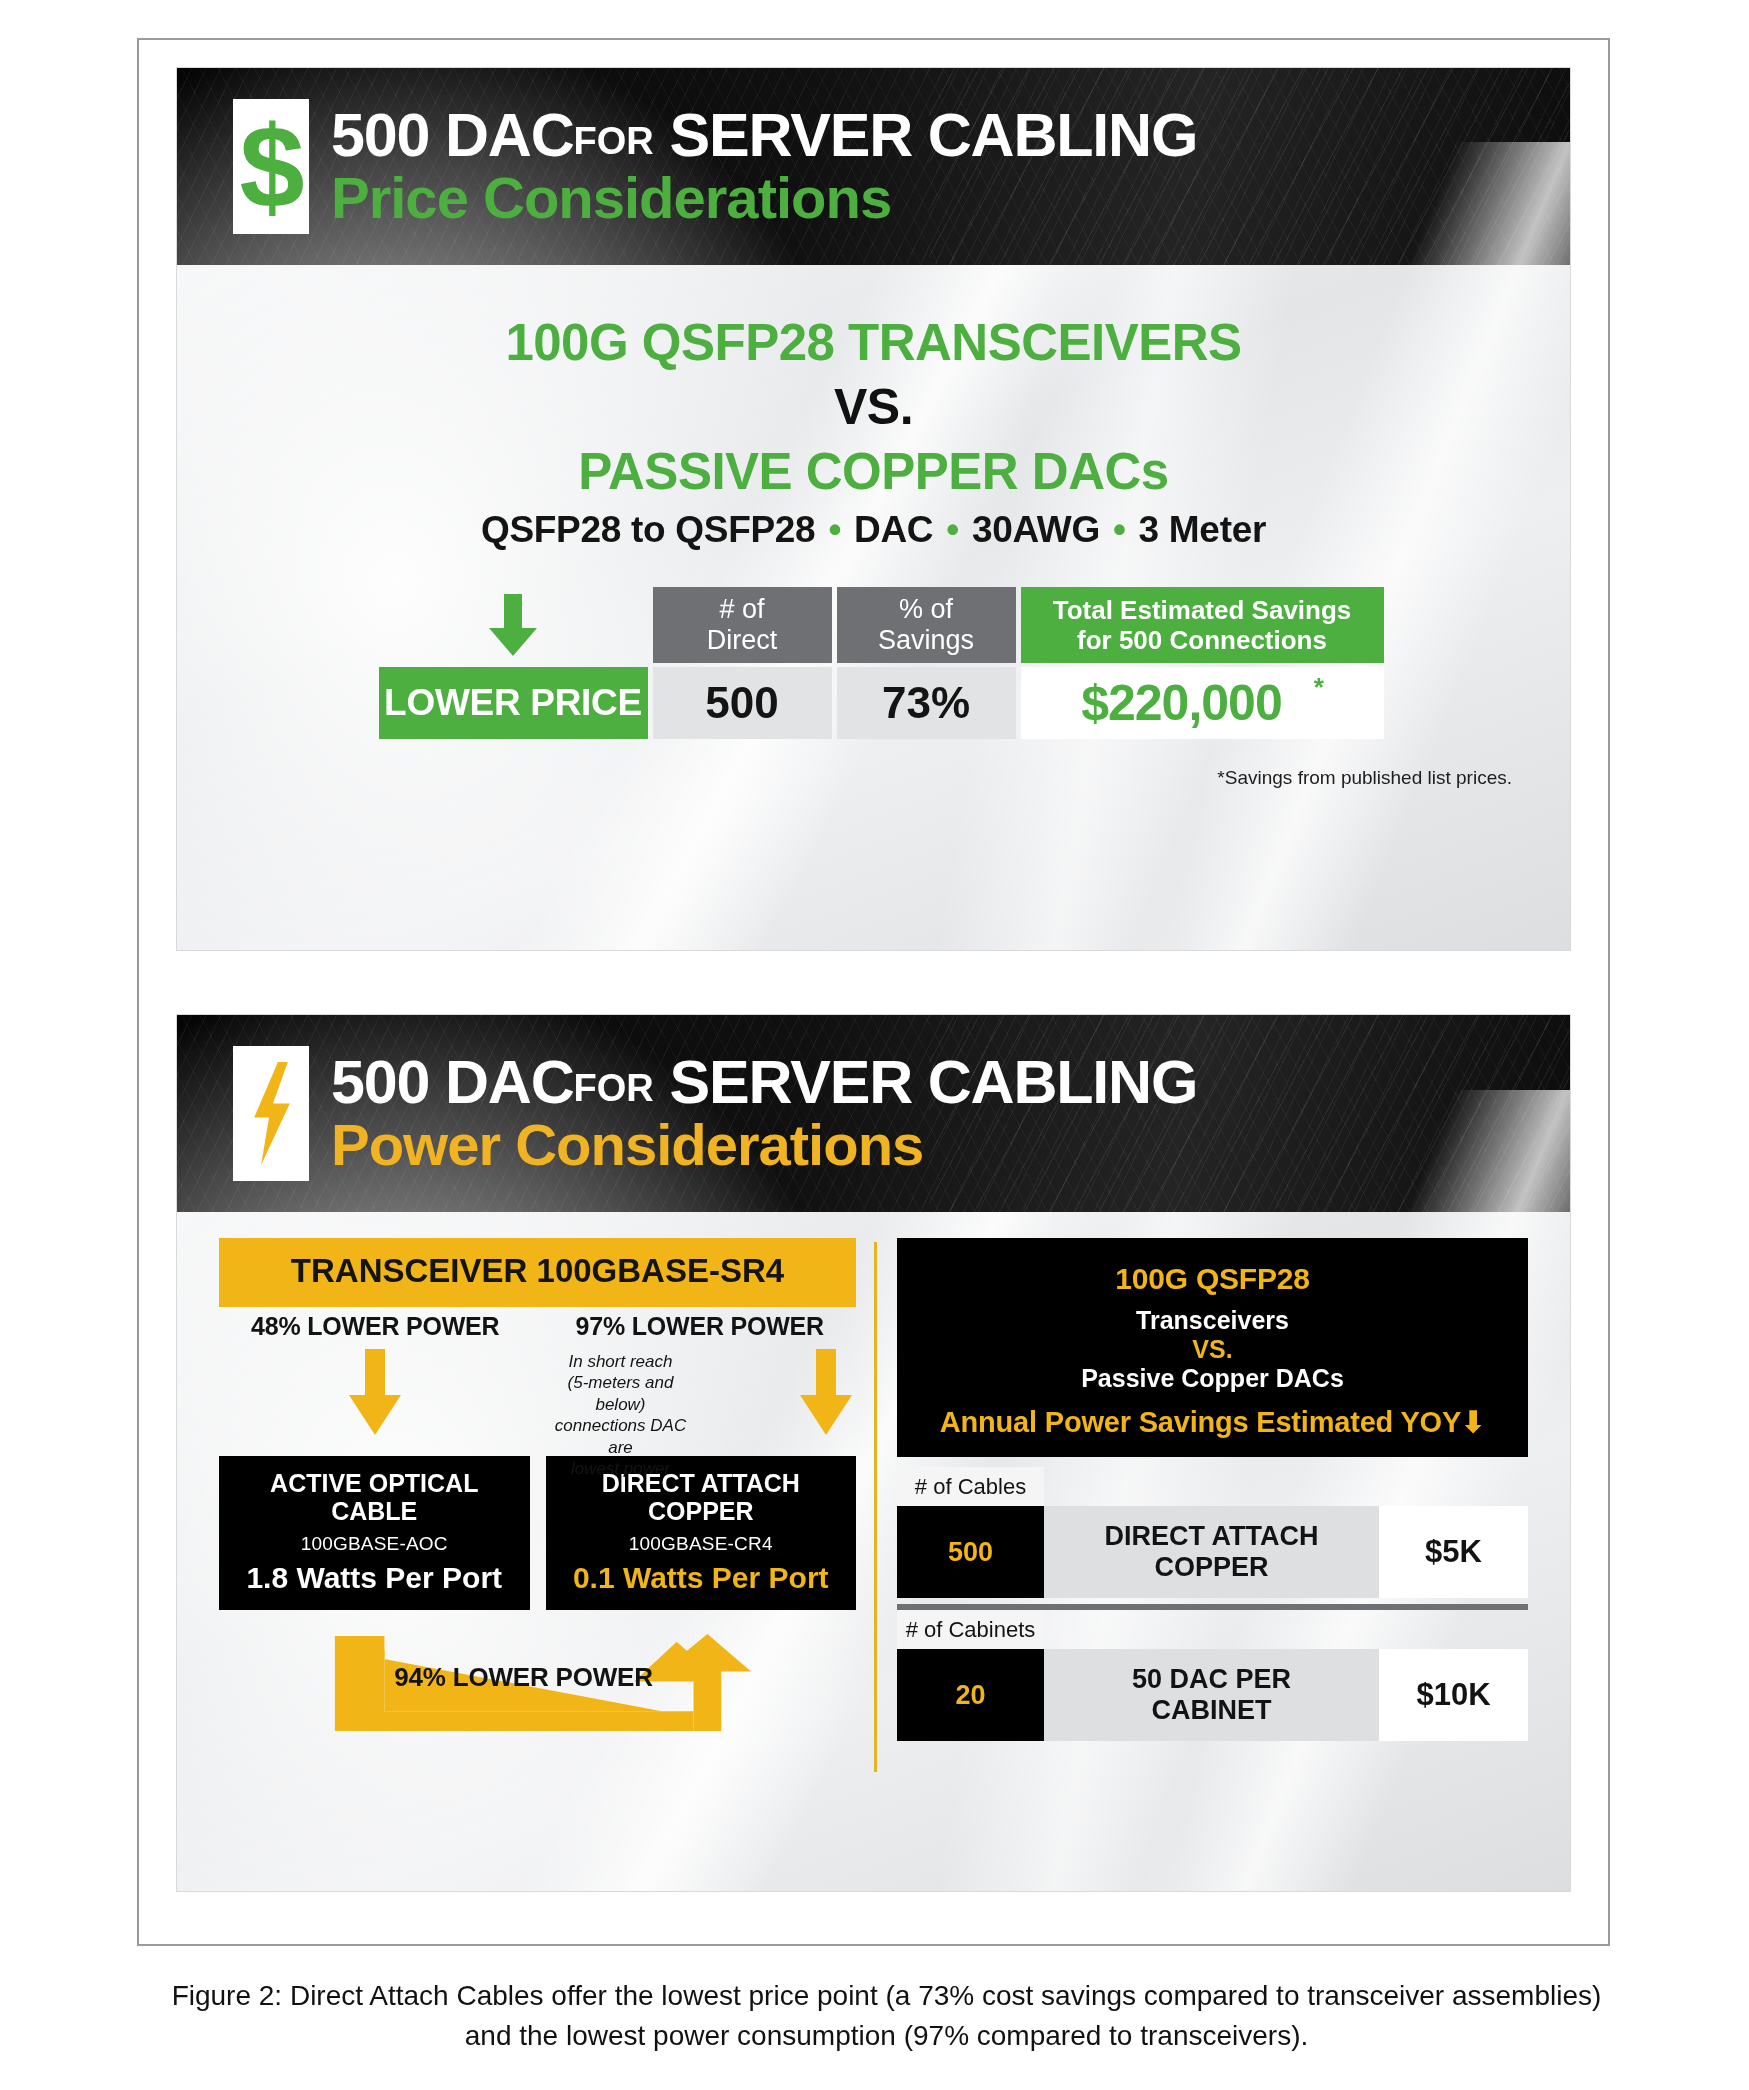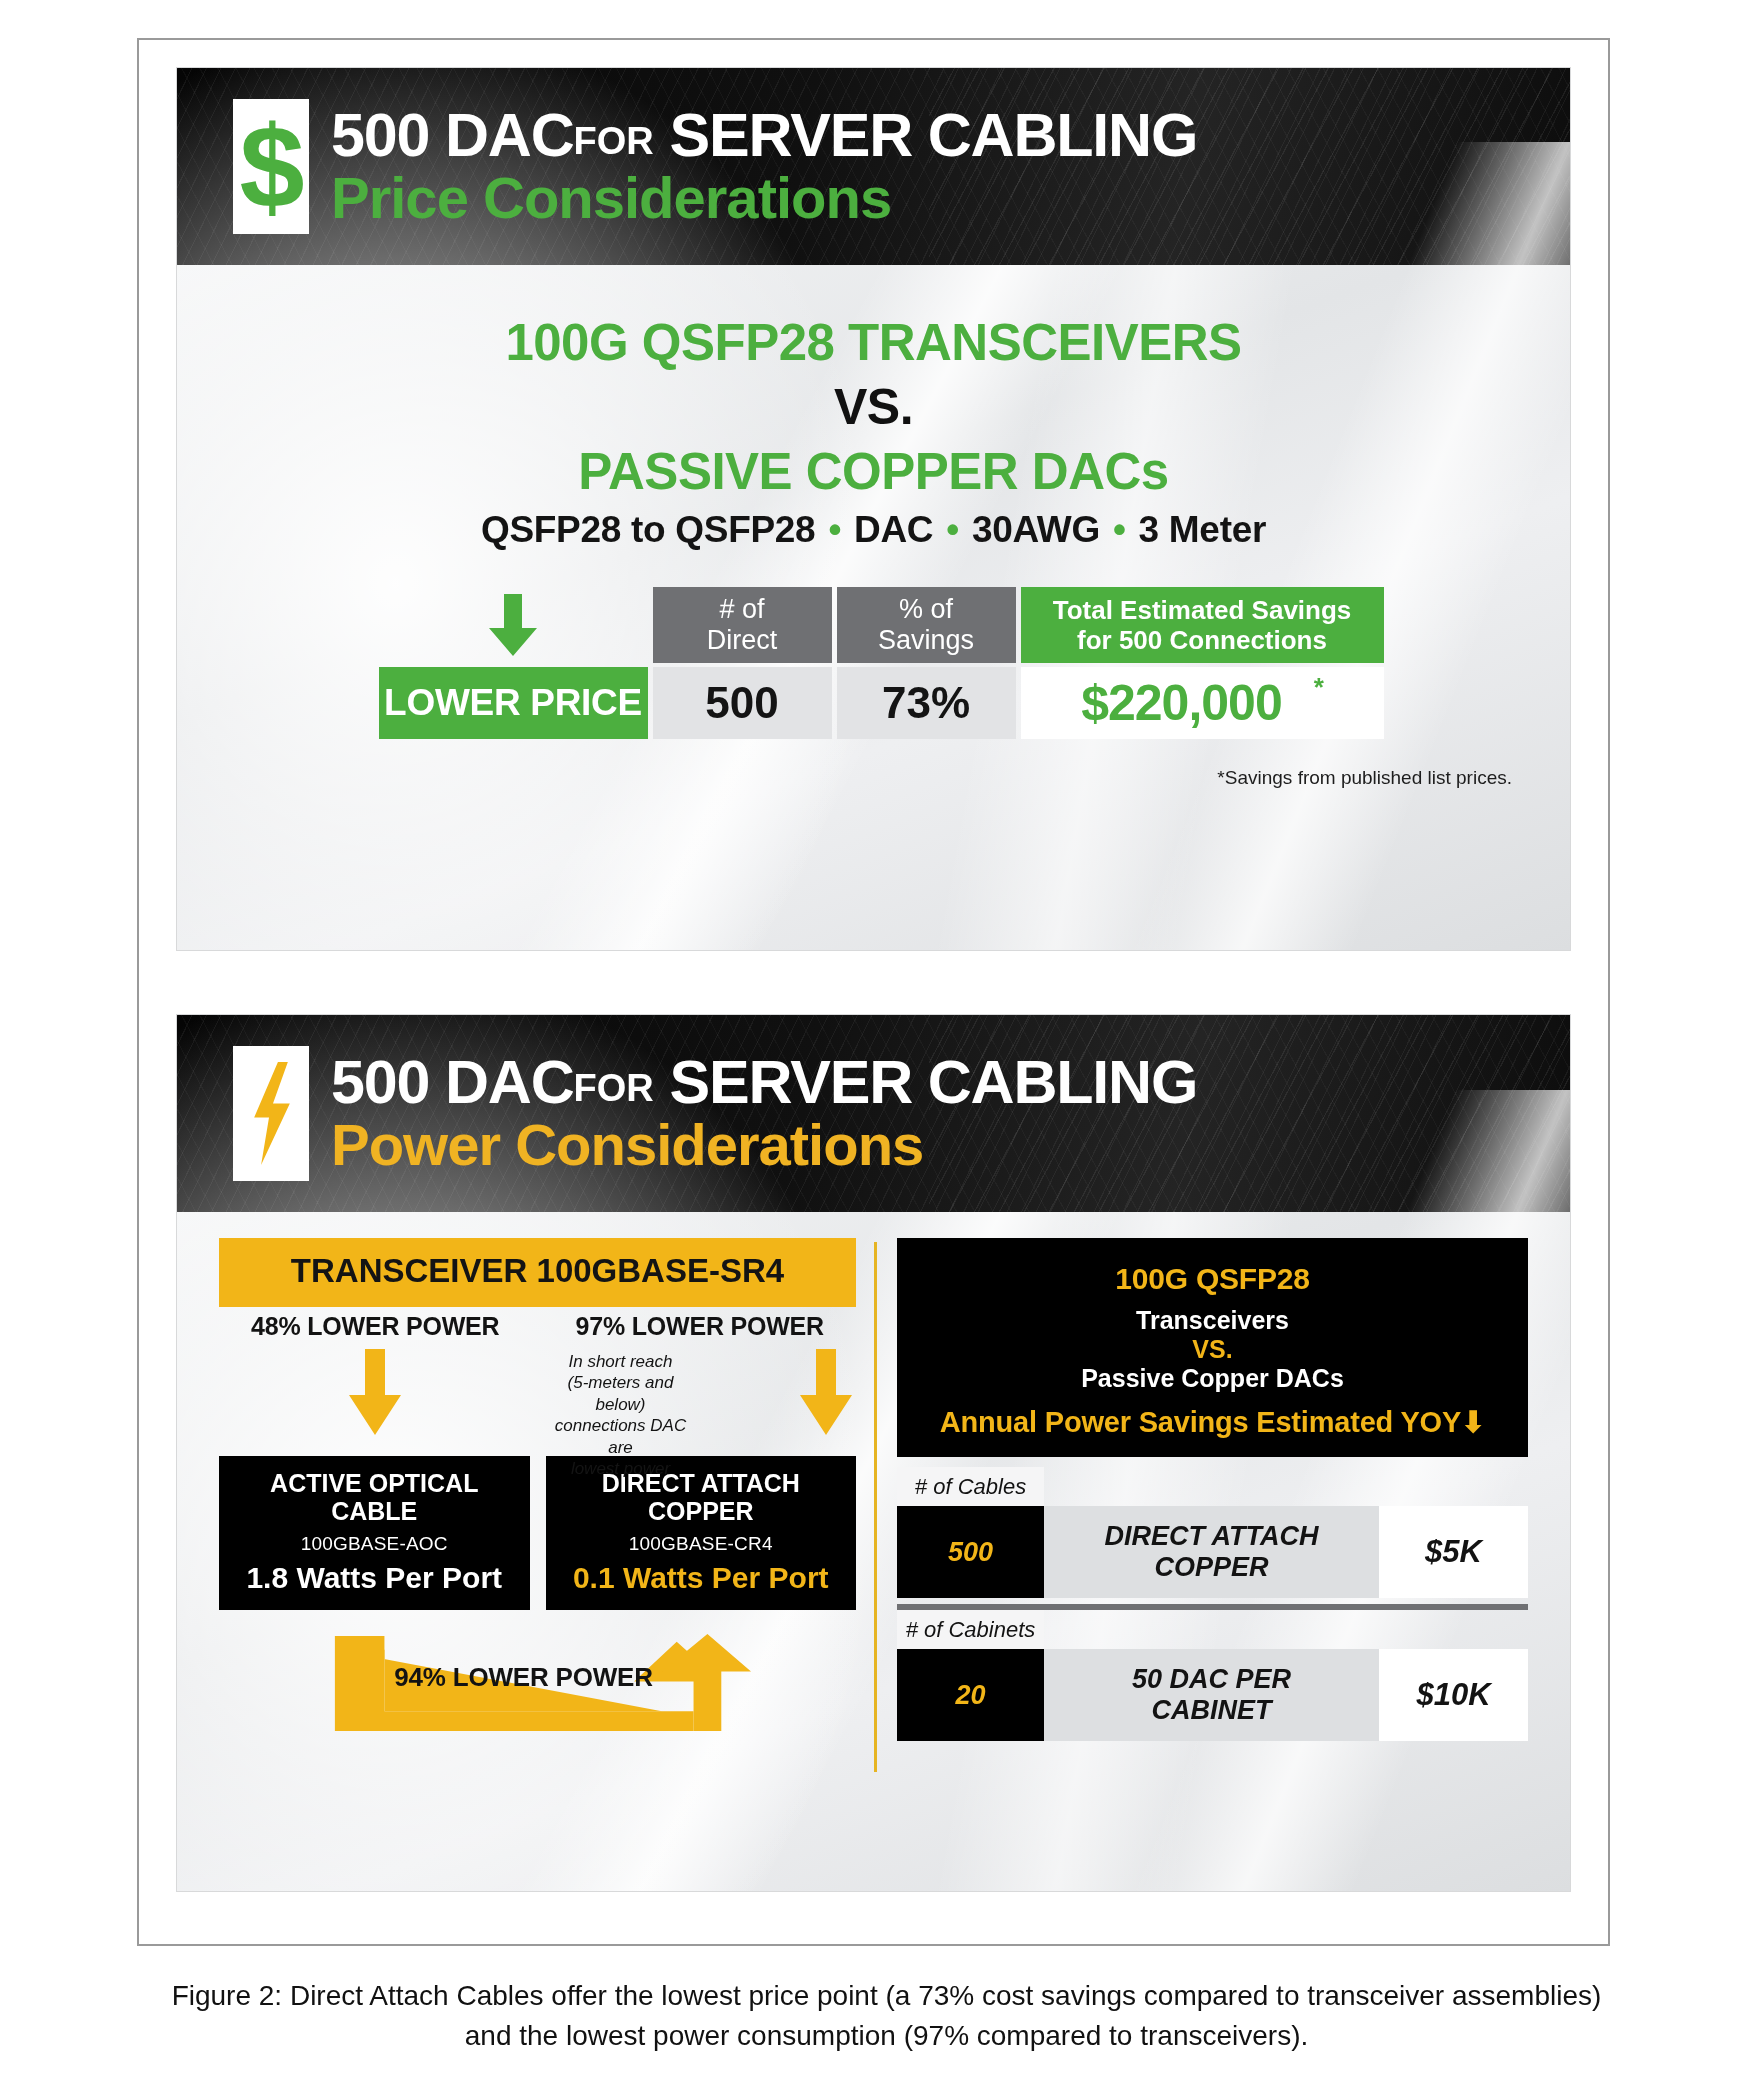--- a/index.html
+++ b/index.html
@@ -365,21 +365,21 @@
   .sum-vs   { font-weight: 700; font-size: 25px; color: #f2b518; }
   .sum-sub2 { font-weight: 700; font-size: 25px; }
   .sum-yoy {
     color: #f2b518;
     font-weight: 700;
     font-size: 29px;
     margin-top: 12px;
     letter-spacing: -0.2px;
   }
 
-  .sum-table { margin-top: 10px; font-style: italic; }
+  .sum-table { margin-top: 10px; }
   .sum-group { display: grid; grid-template-columns: 147px 1fr 149px; }
   .sg-head {
     grid-column: 1 / 2;
     background: #f5f5f6;
     color: #131313;
     font-size: 22px;
     padding: 7px 0 6px 0;
     text-align: center;
   }
   .sg-spacer-mid { grid-column: 2 / 3; background: transparent; }

